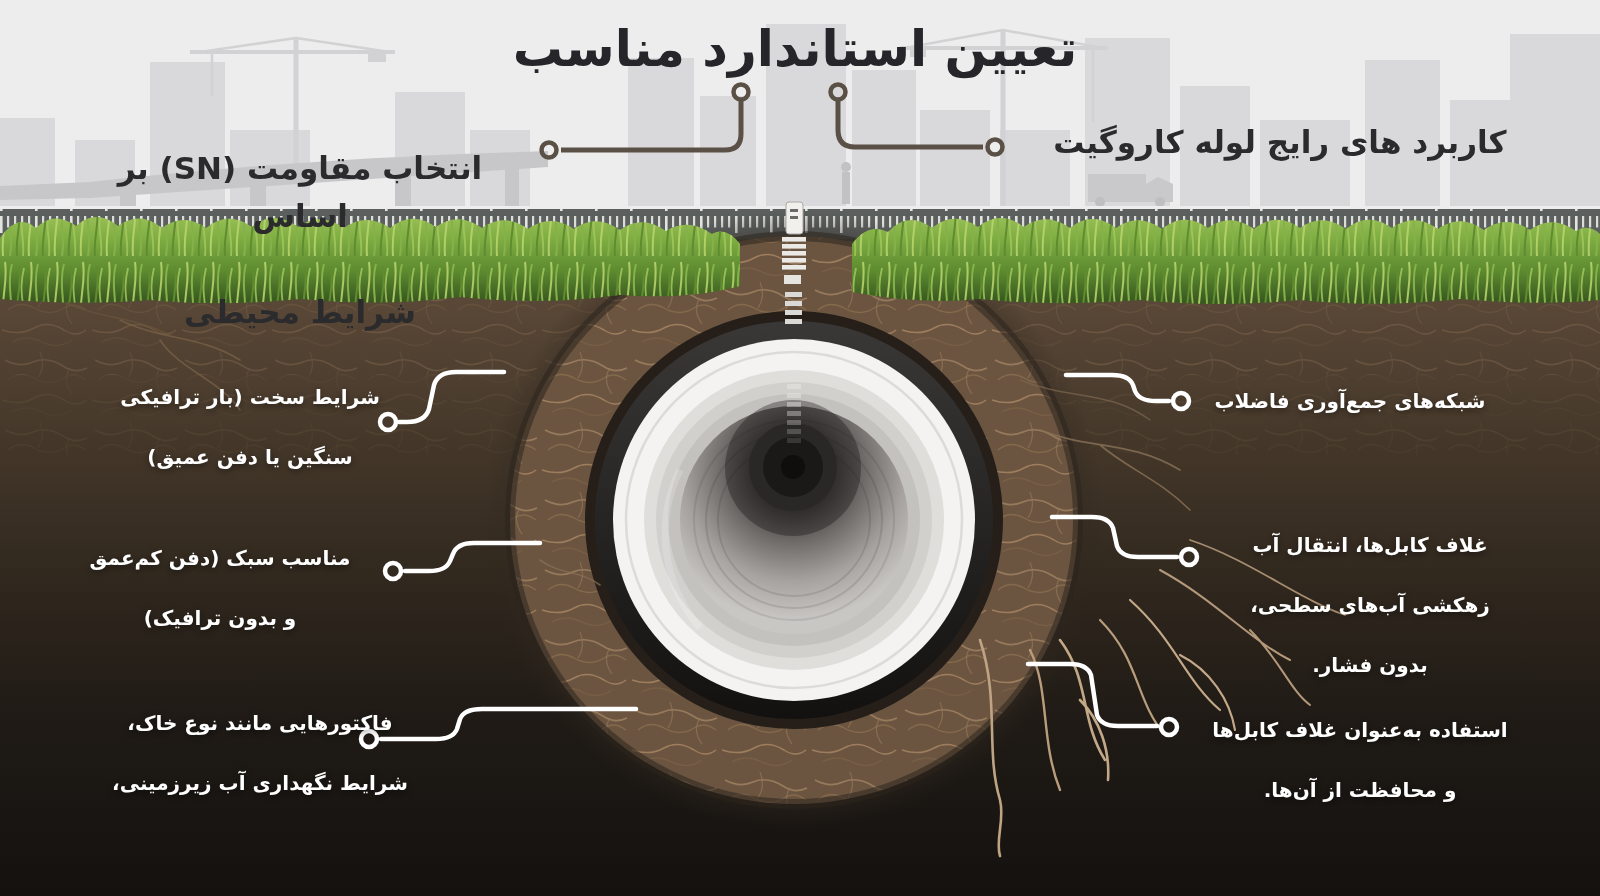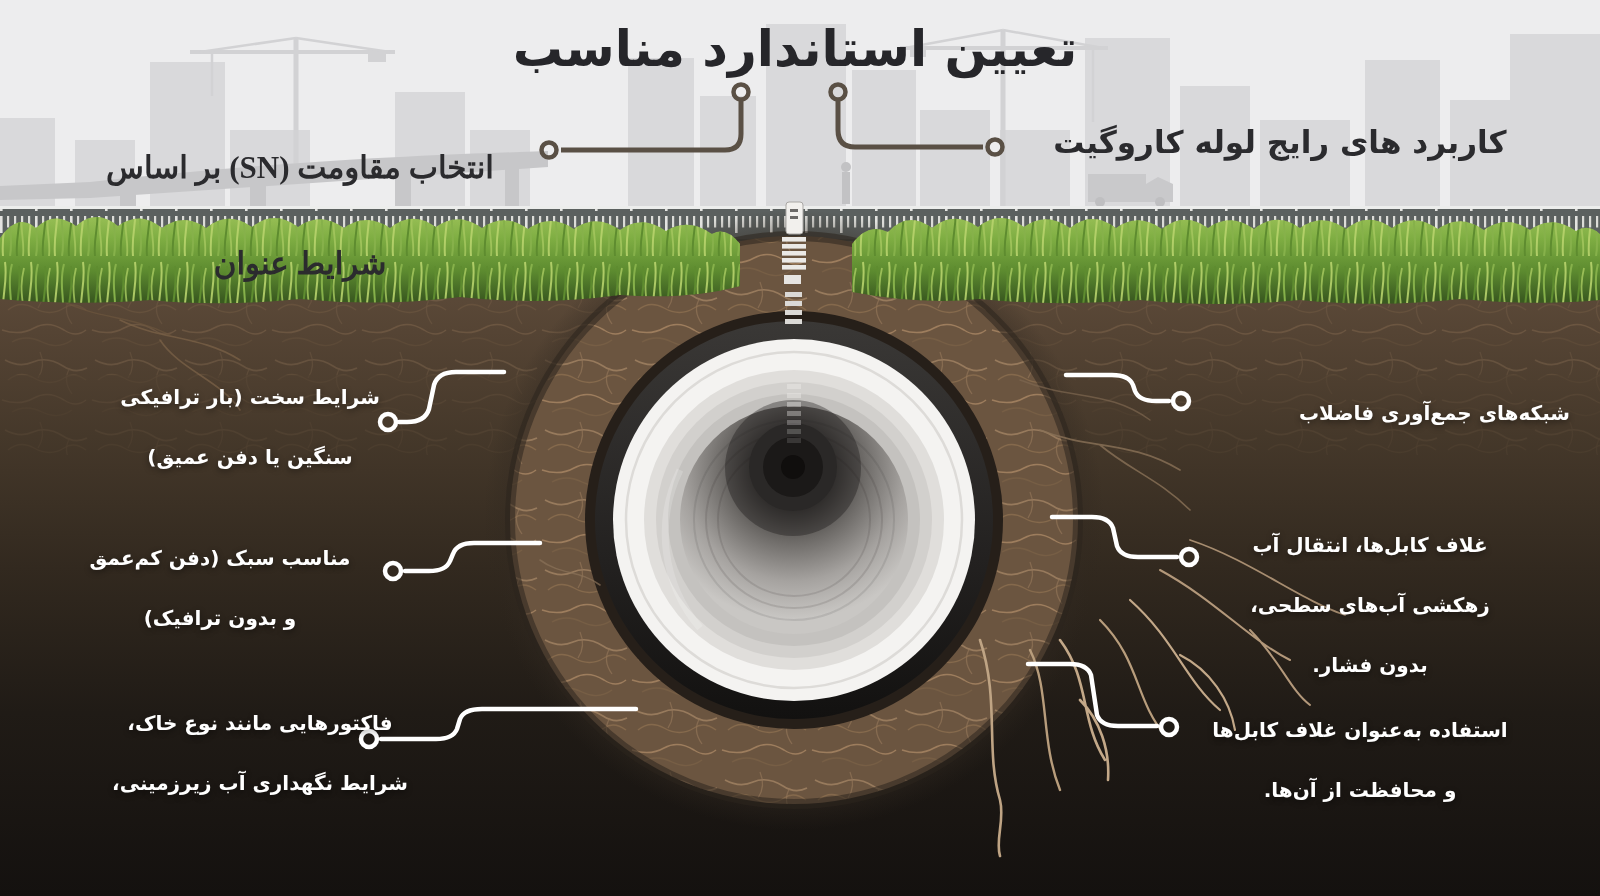--- a/index.html
+++ b/index.html
@@ -261,23 +261,23 @@
     </g>
     <g>
       <path d="M1028,664 H1070 Q1087,664 1091,675 L1097,715 Q1101,726 1118,726 H1157"></path>
       <circle cx="1169" cy="727" r="8"></circle>
     </g>
   </g>
 </svg>
 
   <div class="txt title" style="left:445px;top:18px;width:700px;">تعیین استاندارد مناسب</div>
 
-  <div class="txt hdr" style="left:70px;top:96px;width:460px;font-family:Liberation Serif, serif;">
+  <div class="txt hdr" style="left:70px;top:96px;width:460px;">
     <span class="line">انتخاب مقاومت (SN) بر اساس</span>
-    <span class="line">شرایط عنوان</span>
+    <span class="line">شرایط محیطی</span>
   </div>
 
   <div class="txt hdr" style="left:1040px;top:118px;width:480px;text-align:center;">کاربرد های رایج لوله کاروگیت</div>
 
   <div class="txt callout" style="left:20px;top:352px;width:460px;">
     <span class="line">شرایط سخت (بار ترافیکی</span>
     <span class="line">سنگین یا دفن عمیق)</span>
   </div>
 
   <div class="txt callout" style="left:10px;top:513px;width:420px;">
@@ -285,21 +285,21 @@
     <span class="line">و بدون ترافیک)</span>
   </div>
 
   <div class="txt callout" style="left:0px;top:678px;width:520px;">
     <span class="line">فاکتورهایی مانند نوع خاک،</span>
     <span class="line">شرایط نگهداری آب زیرزمینی،</span>
     
     
   </div>
 
-  <div class="txt callout" style="left:1130px;top:368px;width:440px;text-align:right;">
+  <div class="txt callout" style="left:1130px;top:356px;width:440px;">
     <span class="line">شبکه‌های جمع‌آوری فاضلاب</span>
   </div>
 
   <div class="txt callout" style="left:1170px;top:500px;width:400px;">
     <span class="line">غلاف کابل‌ها، انتقال آب</span>
     <span class="line">زهکشی آب‌های سطحی،</span>
     <span class="line">بدون فشار.</span>
   </div>
 
   <div class="txt callout" style="left:1140px;top:685px;width:440px;">

